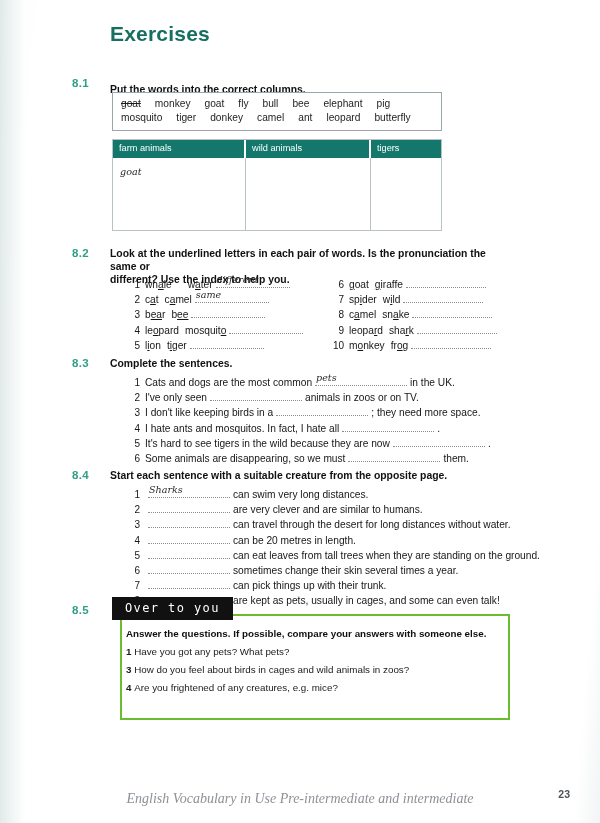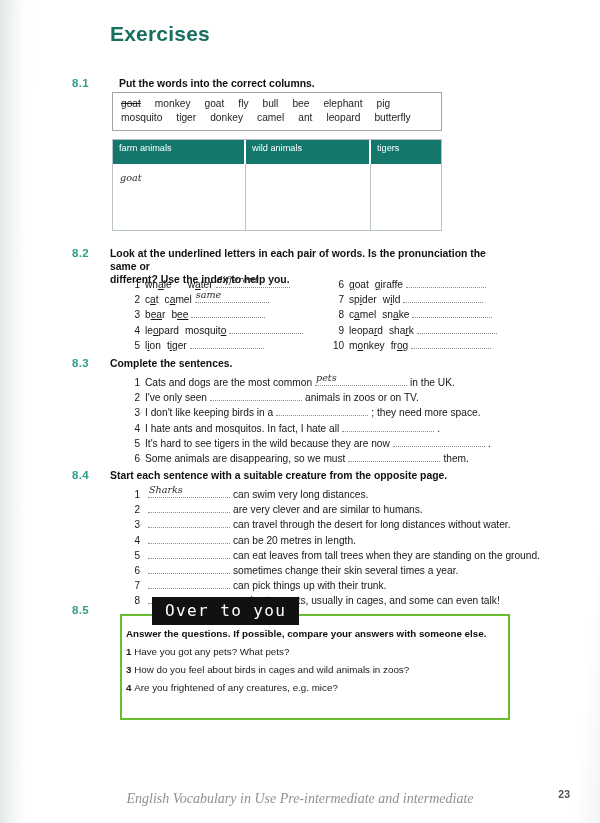--- a/index.html
+++ b/index.html
@@ -51,21 +51,21 @@
   .wb-row span{display:inline-block;}
   .wb-row .w{margin-right:14px;}
   .strike{text-decoration:line-through;}
 
   
   .tbl{
     position:absolute;left:112px;top:139px;width:330px;height:92px;
     border:1px solid #b9c2c6;box-sizing:border-box;
     display:flex;flex-direction:column;background:#fff;
   }
-  .tbl-head{display:flex;height:24px;}
+  .tbl-head{display:flex;height:18px;}
   .tbl-head .th{
     background:#13786b;color:#ffffff;font-size:9.2px;
     padding:3px 0 0 6px;box-sizing:border-box;
     border-right:2px solid #ffffff;
   }
   .tbl-head .th:last-child{border-right:none;}
   .tbl-body{display:flex;flex:1;}
   .tbl-body .td{
     border-right:1px solid #b9c2c6;box-sizing:border-box;
     padding:3px 0 0 7px;
@@ -93,24 +93,23 @@
     position:relative;
     height:11px;margin:0 3px;
   }
   .ans .hand{position:absolute;left:1px;bottom:1px;white-space:nowrap;}
 
   
   .otu-tab{
     position:absolute;left:112px;top:597px;
     background:#111111;color:#ffffff;
     font-family:"DejaVu Sans Mono", monospace;
-    font-size:16px;letter-spacing:1.4px;
+    font-size:12px;letter-spacing:1.4px;
     padding:4px 13px 5px 13px;
     z-index:3;
-    margin-left:40px;
   }
   .otu-box{
     position:absolute;left:120px;top:614px;width:390px;height:106px;
     border:2.5px solid #6abd2e;
     box-sizing:border-box;
     background:#ffffff;
     padding:12px 0 0 4px;
   }
   .otu-lead{font-size:9.8px;font-weight:bold;color:#111;margin-bottom:7px;}
   .otu-q{font-size:9.8px;color:#1a1a1a;line-height:12px;margin-bottom:6px;}
@@ -132,21 +131,21 @@
 <body>
 
 <div class="page">
   <div class="spine"></div>
 
   <div class="content">
 
     <h1 class="title">Exercises</h1>
 
     <div class="ex-num" style="top:77px;">8.1</div>
-    <div class="ex-inst" style="top:77px;margin-left:9px;">Put the words into the correct columns.</div>
+    <div class="ex-inst" style="top:83px;">Put the words into the correct columns.</div>
 
     <div class="wordbank">
       <div class="wb-row" id="wb1">
           <span class="w strike">goat</span>
           <span class="w">monkey</span>
           <span class="w">goat</span>
           <span class="w">fly</span>
           <span class="w">bull</span>
           <span class="w">bee</span>
           <span class="w">elephant</span>

